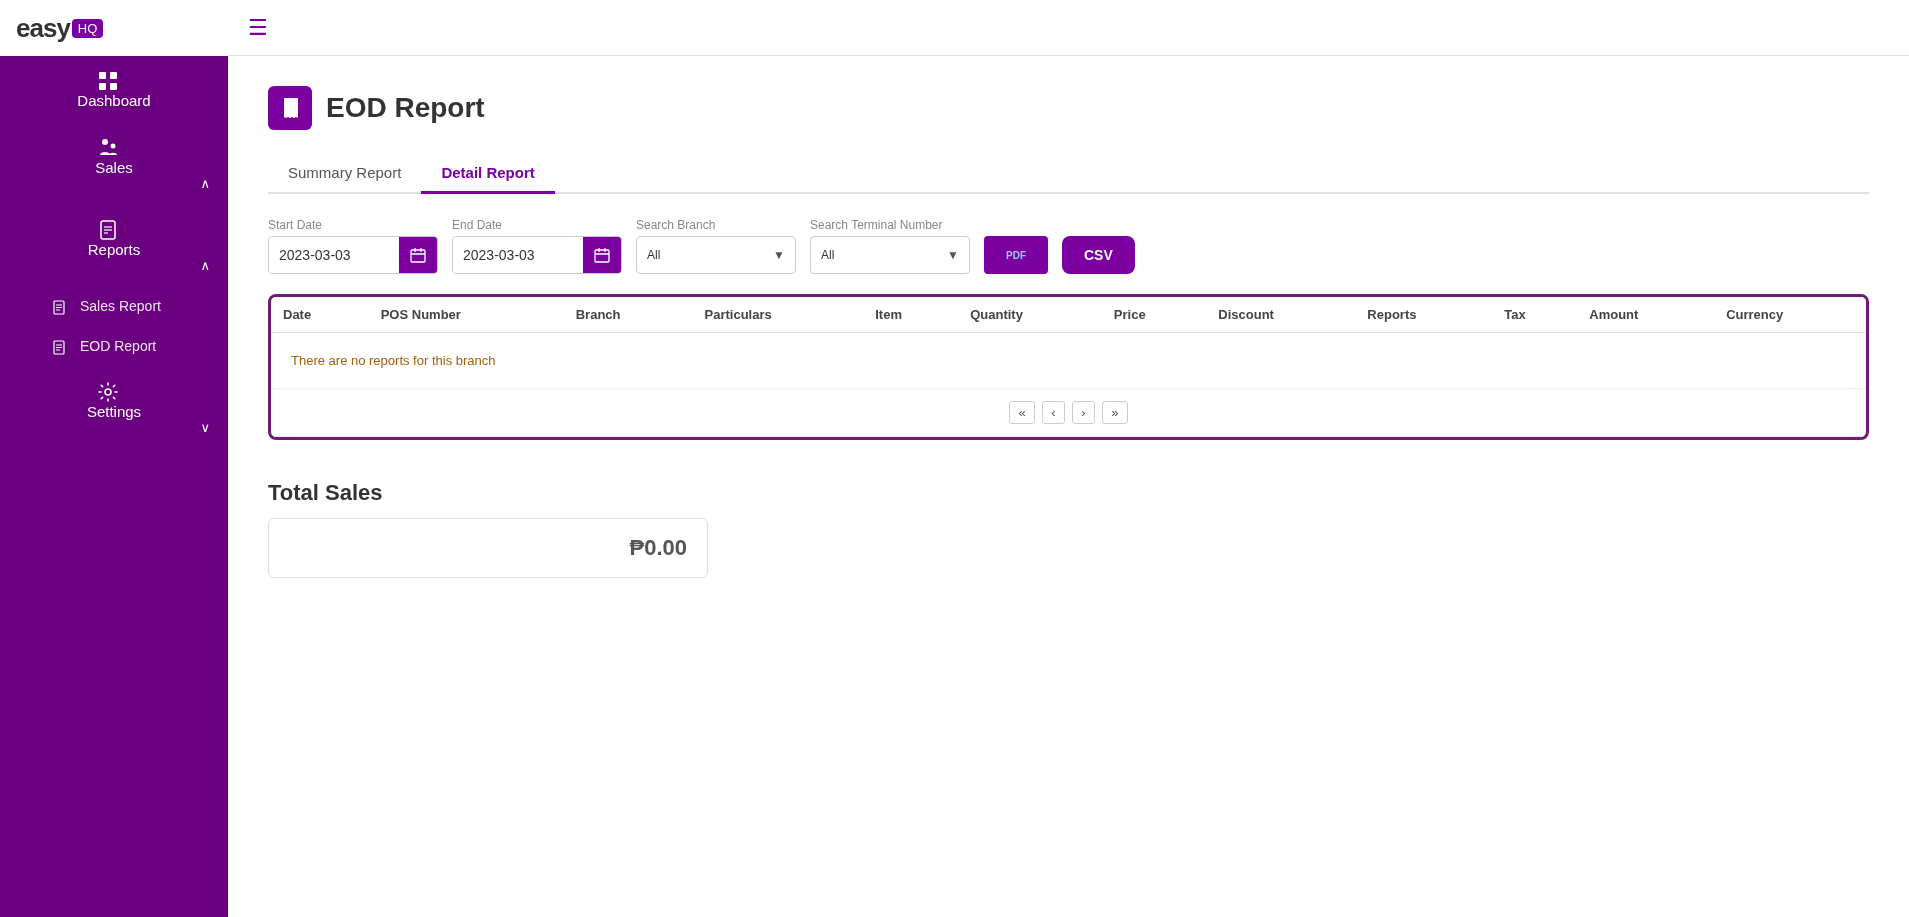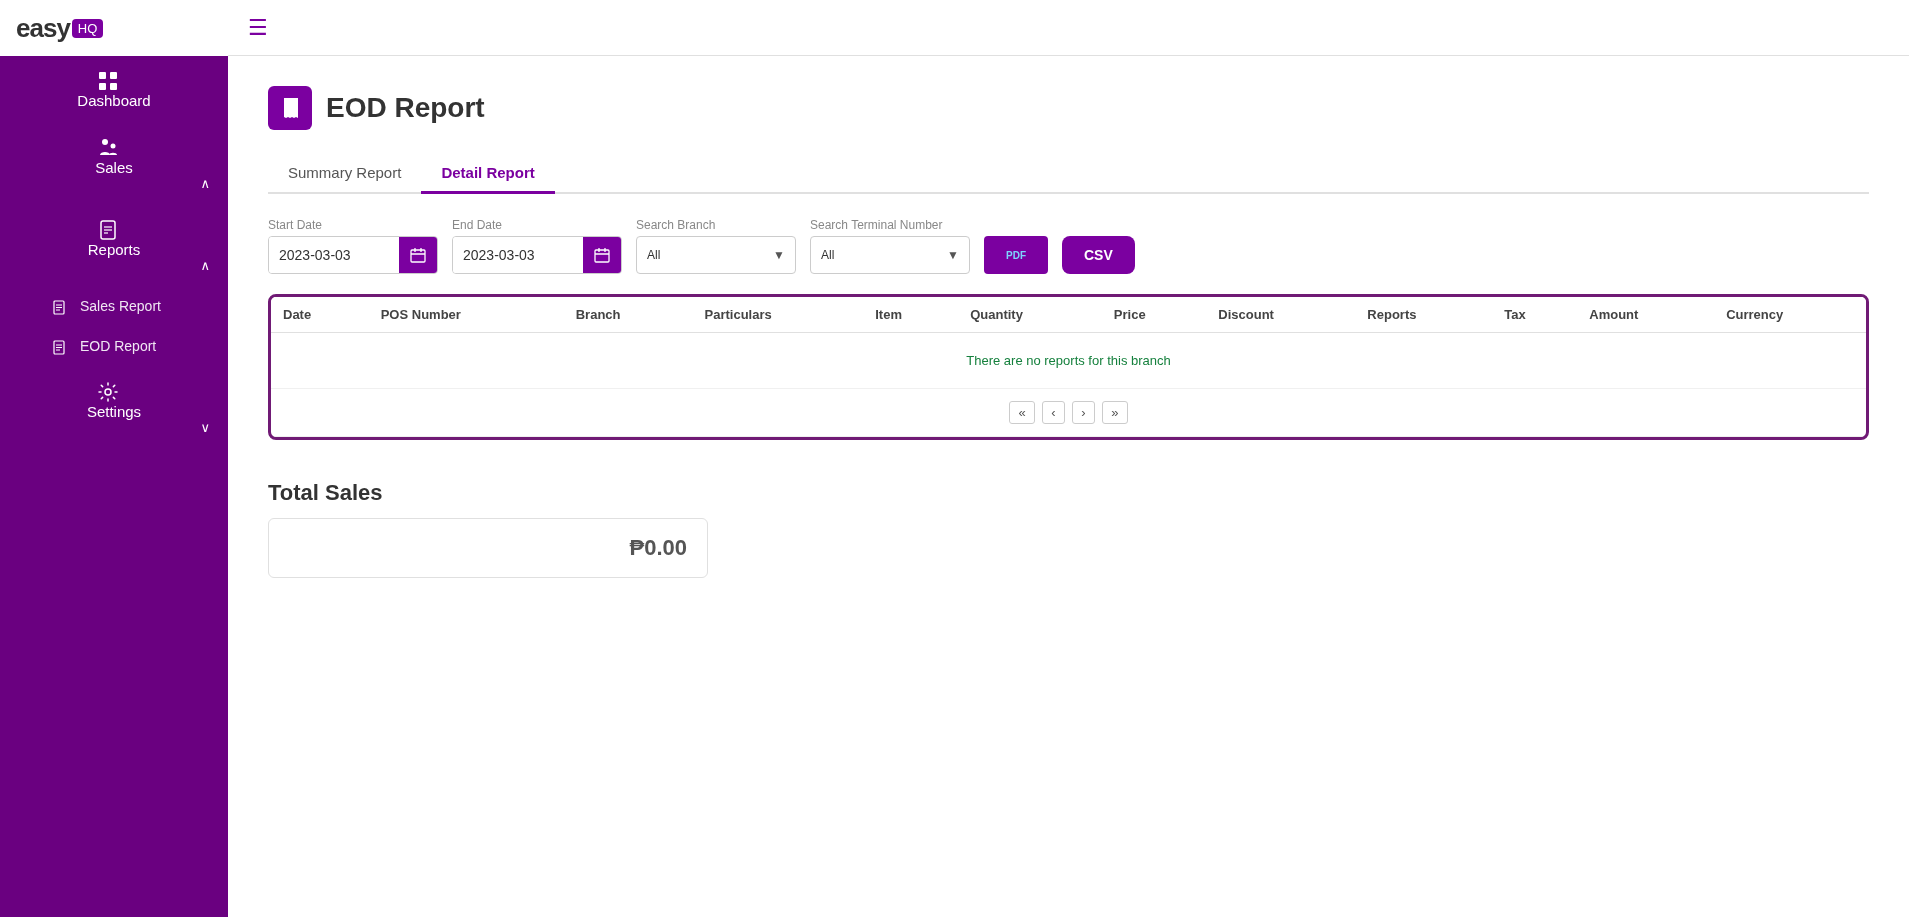--- a/index.html
+++ b/index.html
@@ -275,22 +275,22 @@
       border-bottom: 1px solid #e0e0e0;
       white-space: nowrap;
       background: #fff;
     }
     .report-table td {
       padding: 10px 12px;
       color: #555;
       border-bottom: 1px solid #f0f0f0;
     }
     .no-data-row td {
-      text-align: center;
-      color: #15803d;
+      text-align: left;
+      color: #a16207;
       padding: 20px;
     }
     .pagination-row td {
       text-align: center;
       padding: 12px;
     }
     .pag-btn {
       background: none;
       border: 1px solid #ccc;
       border-radius: 3px;

